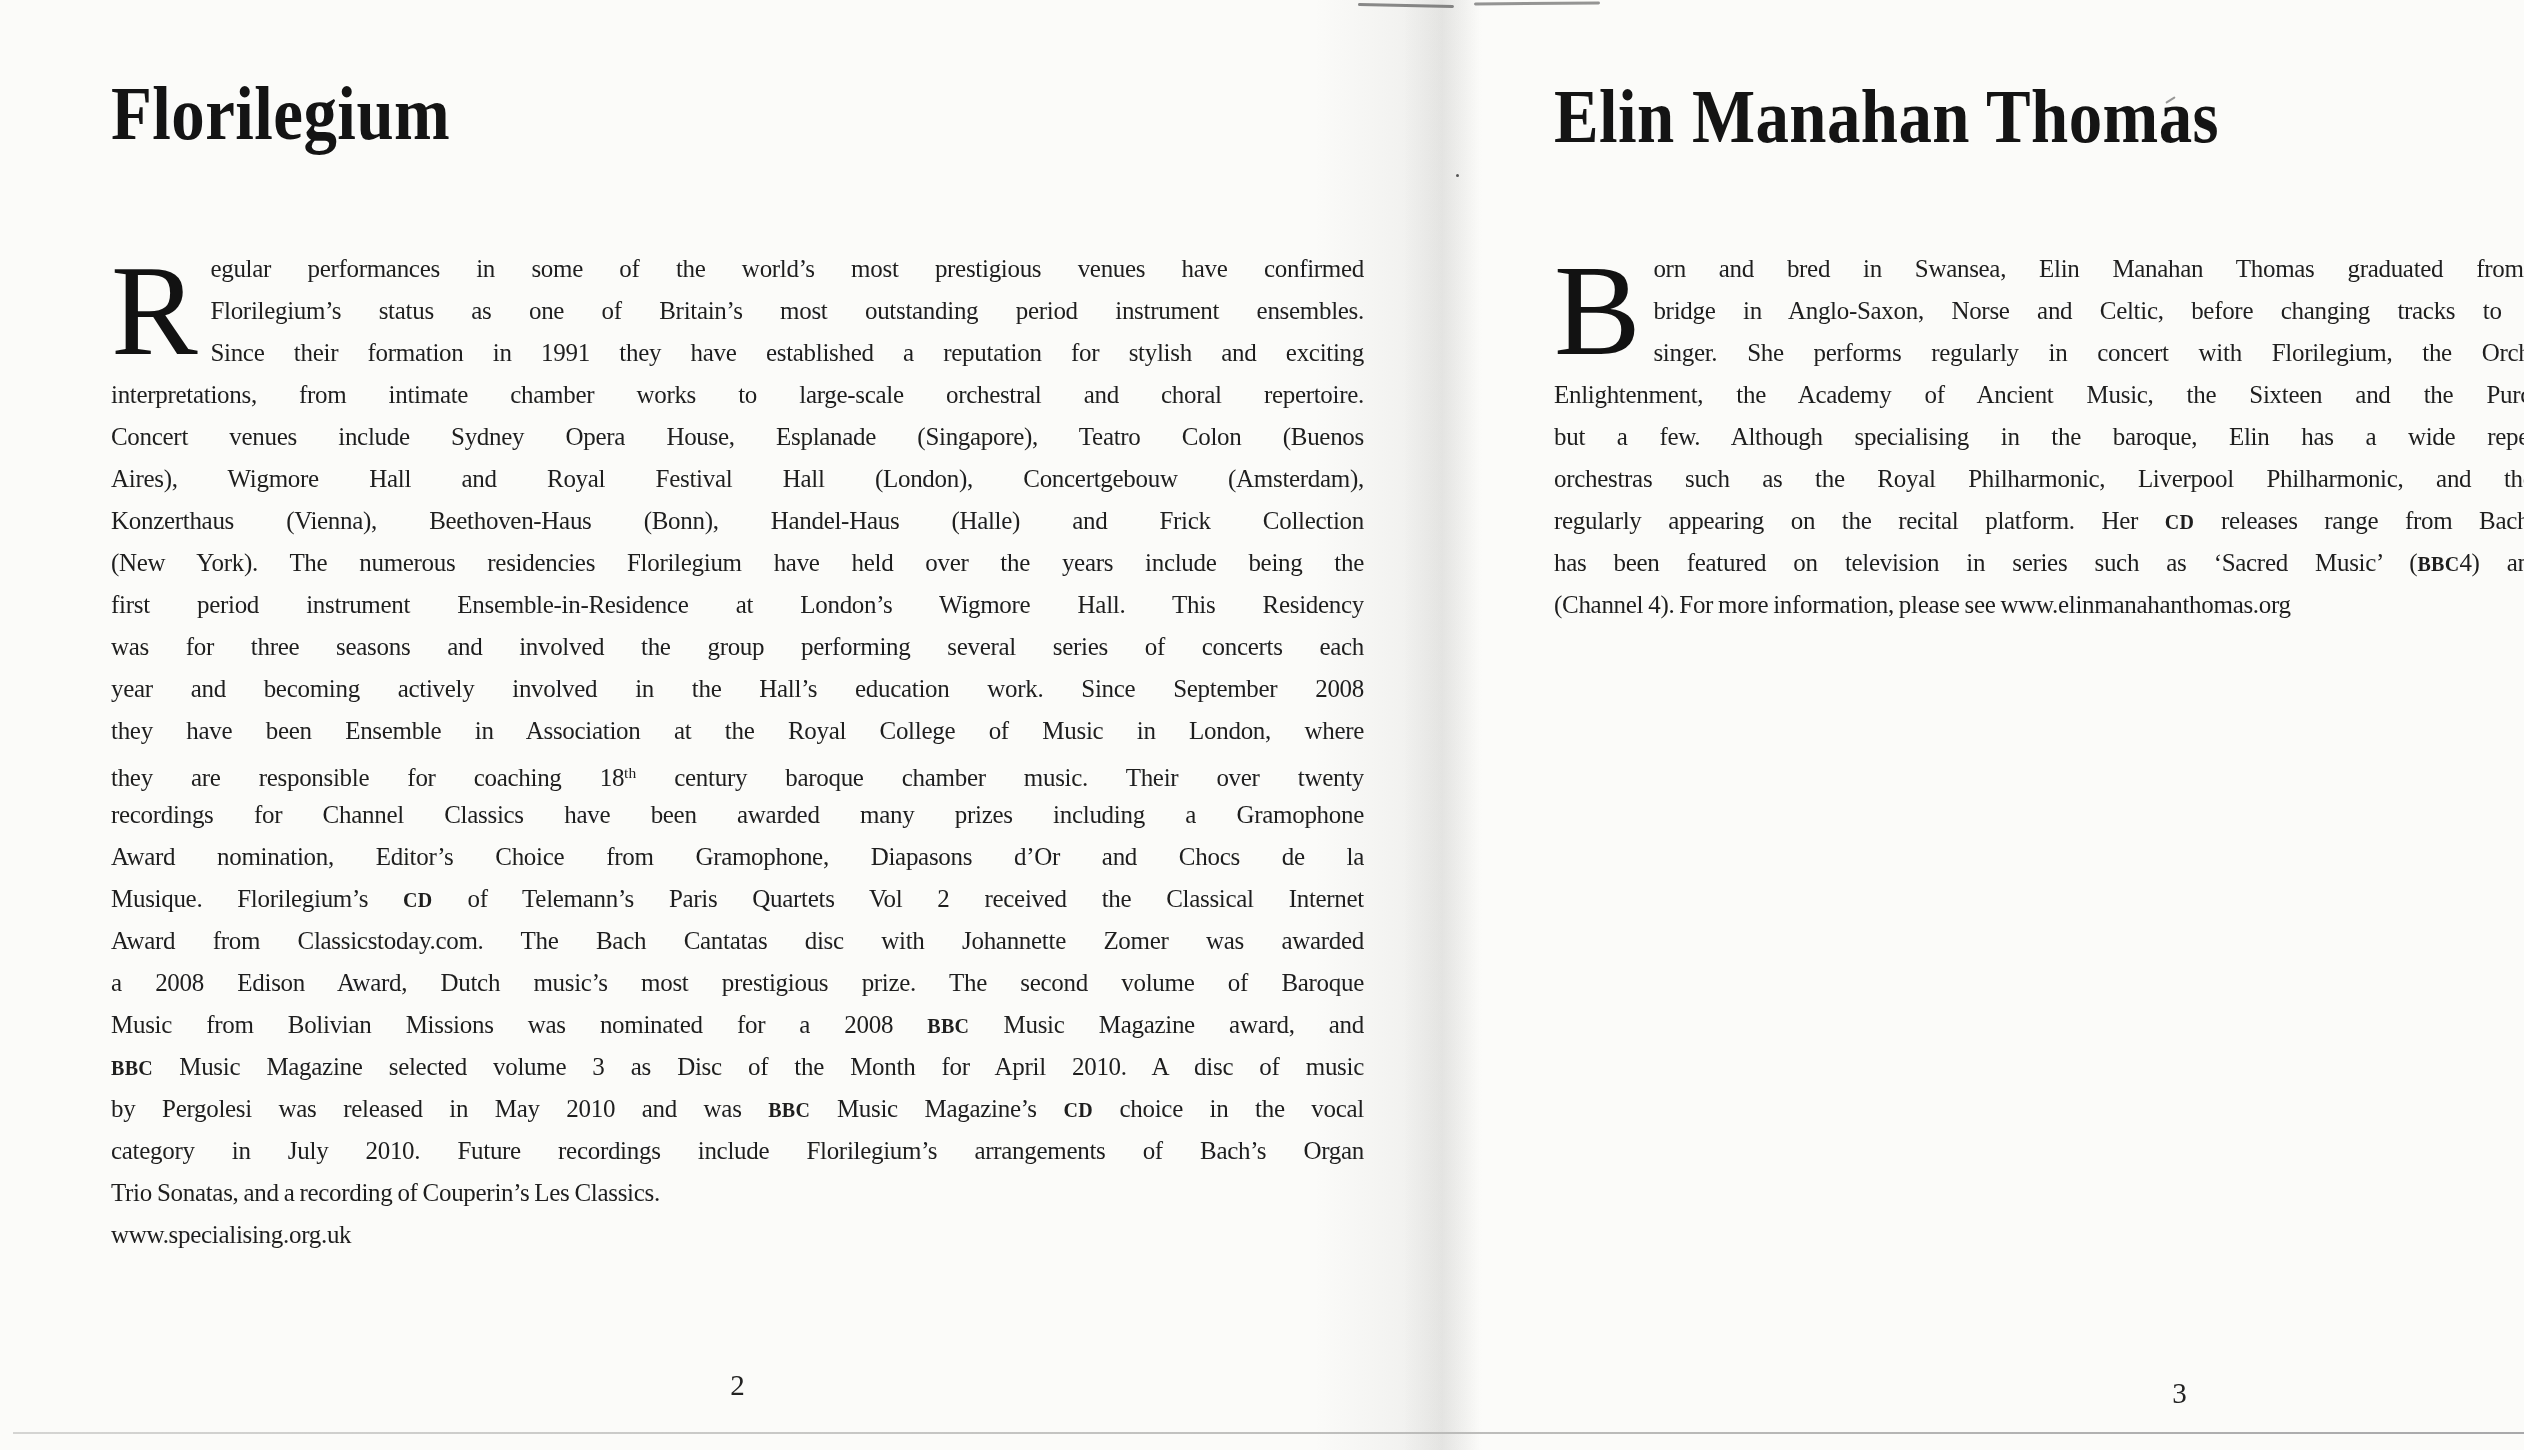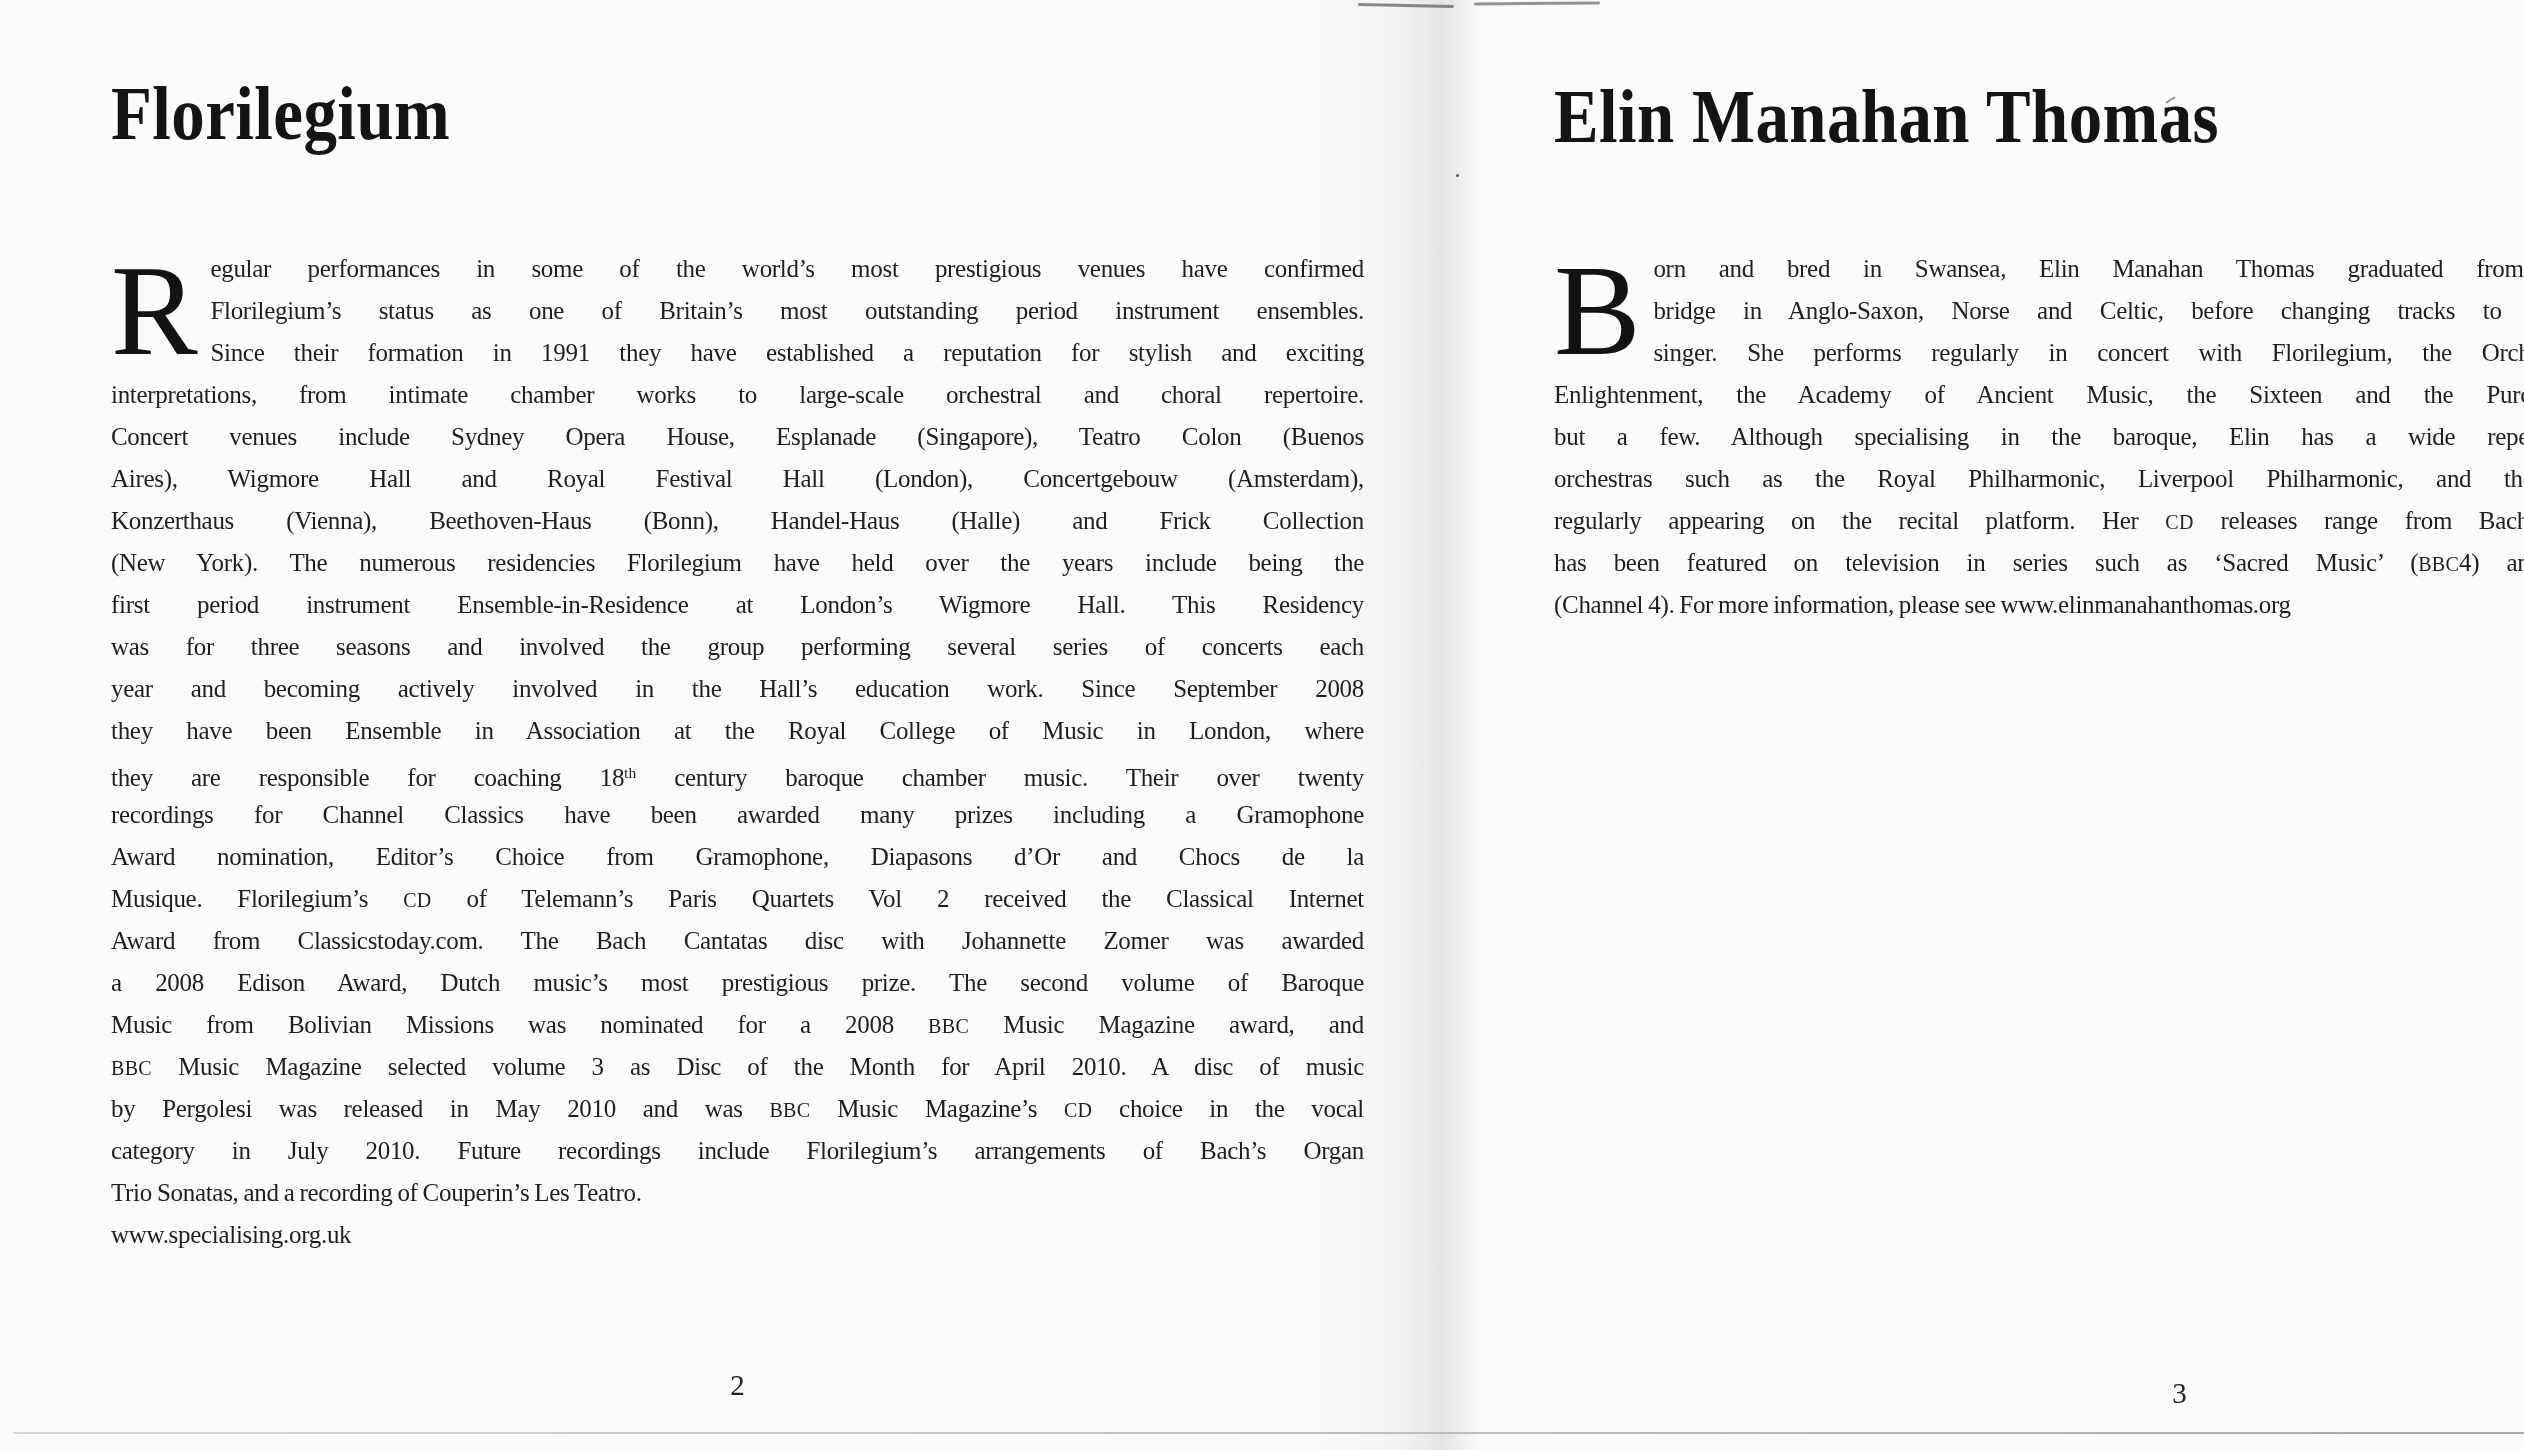--- a/index.html
+++ b/index.html
@@ -47,21 +47,21 @@
 
   .dropcap {
     float: left;
     font-size: 130px;
     line-height: 117px;
     height: 117px;
     margin: 4px 13px 2px 0;
     color: #121212;
   }
   .sup { font-size: 0.62em; vertical-align: 0.5em; letter-spacing: 0; }
-  .sc  { font-size: 0.8em; letter-spacing: 0.3px; }
+  .sc  { font-size: 0.8em; letter-spacing: 0.3px; font-weight: bold; }
 
   .pagenum {
     position: absolute;
     font-size: 29px;
     text-align: center;
     color: #222;
   }
   #left-pagenum  { left: 111px;  width: 1253px; top: 1369px; }
   #right-pagenum { left: 1554px; width: 1251px; top: 1377px; }
 
@@ -121,21 +121,21 @@
         <div class="bodyline">they are responsible for coaching 18<span class="sup">th</span> century baroque chamber music. Their over twenty</div>
         <div class="bodyline">recordings for Channel Classics have been awarded many prizes including a Gramophone</div>
         <div class="bodyline">Award nomination, Editor’s Choice from Gramophone, Diapasons d’Or and Chocs de la</div>
         <div class="bodyline">Musique. Florilegium’s <span class="sc">CD</span> of Telemann’s Paris Quartets Vol 2 received the Classical Internet</div>
         <div class="bodyline">Award from Classicstoday.com. The Bach Cantatas disc with Johannette Zomer was awarded</div>
         <div class="bodyline">a 2008 Edison Award, Dutch music’s most prestigious prize. The second volume of Baroque</div>
         <div class="bodyline">Music from Bolivian Missions was nominated for a 2008 <span class="sc">BBC</span> Music Magazine award, and</div>
         <div class="bodyline"><span class="sc">BBC</span> Music Magazine selected volume 3 as Disc of the Month for April 2010. A disc of music</div>
         <div class="bodyline">by Pergolesi was released in May 2010 and was <span class="sc">BBC</span> Music Magazine’s <span class="sc">CD</span> choice in the vocal</div>
         <div class="bodyline">category in July 2010. Future recordings include Florilegium’s arrangements of Bach’s Organ</div>
-        <div class="bodyline para-end">Trio Sonatas, and a recording of Couperin’s Les Teatro.</div>
+        <div class="bodyline para-end">Trio Sonatas, and a recording of Couperin’s Les Classics.</div>
       </div>
     <div class="bodyline para-end">www.specialising.org.uk</div>
   </div>
 
   <div class="pagenum" id="left-pagenum">2</div>
 
   <div class="page-title" id="right-title">Elin Manahan Thomas</div>
 
   <div class="textcol" id="right-col">
     <div>

